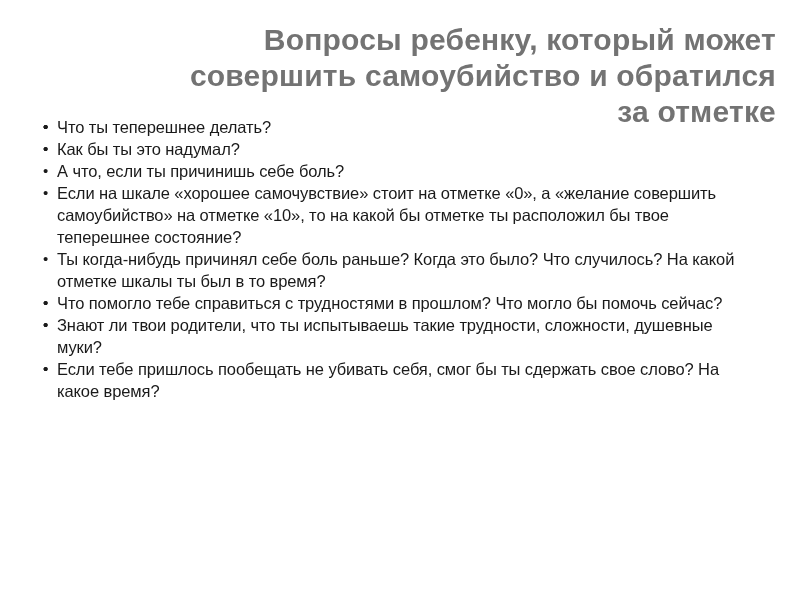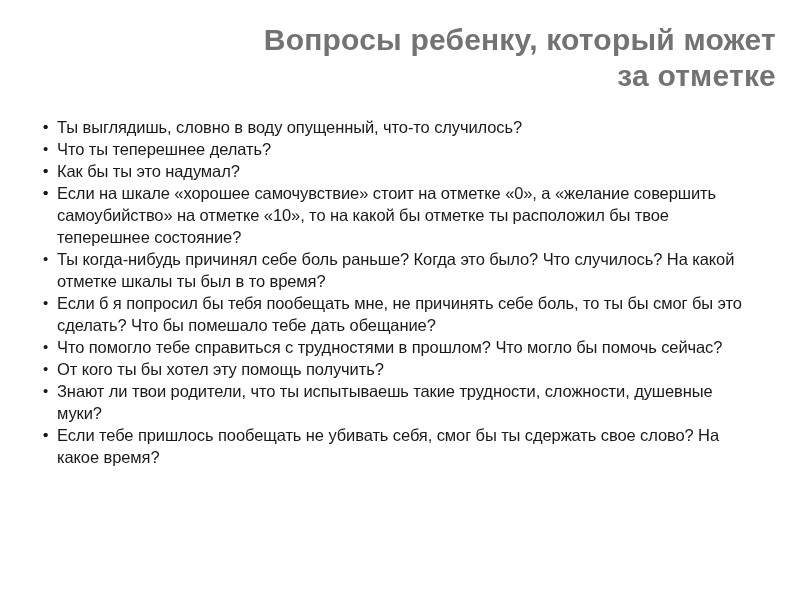--- a/index.html
+++ b/index.html
@@ -59,77 +59,76 @@
 </style>
 </head>
 <body>
 
 <div class="slide">
 
   <div class="slide-title">
 
       <div class="title-line">Вопросы ребенку, который может</div>
 
+      <div class="title-line">совершить самоубийство и обратился</div>
 
       <div class="title-line">за отметке</div>
     </div>
 
   <div class="content">
     <ul class="question-list">
 
         <li>
           <span class="bullet">•</span>
         </li>
 
         <li>
           <span class="bullet">•</span>
-          <span class="li-text">Ты выглядишь, словно в воду опущенный, что-то случилось?</span>
         </li>
 
         <li>
           <span class="bullet">•</span>
           <span class="li-text">Что ты теперешнее делать?</span>
         </li>
 
         <li>
           <span class="bullet">•</span>
         </li>
 
         <li>
           <span class="bullet">•</span>
           <span class="li-text">Как бы ты это надумал?</span>
         </li>
 
         <li>
           <span class="bullet">•</span>
+          <span class="li-text">А что, если ты причинишь себе боль?</span>
         </li>
 
         <li>
           <span class="bullet">•</span>
           <span class="li-text">Если на шкале «хорошее самочувствие» стоит на отметке «0», а «желание совершить самоубийство» на отметке «10», то на какой бы отметке ты расположил бы твое теперешнее состояние?</span>
         </li>
 
         <li>
           <span class="bullet">•</span>
           <span class="li-text">Ты когда-нибудь причинял себе боль раньше? Когда это было? Что случилось? На какой отметке шкалы ты был в то время?</span>
         </li>
 
         <li>
           <span class="bullet">•</span>
-          <span class="li-text">Если б я попросил бы тебя пообещать мне, не причинять себе боль, то ты бы смог бы это сделать? Что бы помешало тебе дать обещание?</span>
         </li>
 
         <li>
           <span class="bullet">•</span>
           <span class="li-text">Что помогло тебе справиться с трудностями в прошлом? Что могло бы помочь сейчас?</span>
         </li>
 
         <li>
           <span class="bullet">•</span>
-          <span class="li-text">От кого ты бы хотел эту помощь получить?</span>
         </li>
 
         <li>
           <span class="bullet">•</span>
           <span class="li-text">Знают ли твои родители, что ты испытываешь такие трудности, сложности, душевные муки?</span>
         </li>
 
         <li>
           <span class="bullet">•</span>
         </li>

